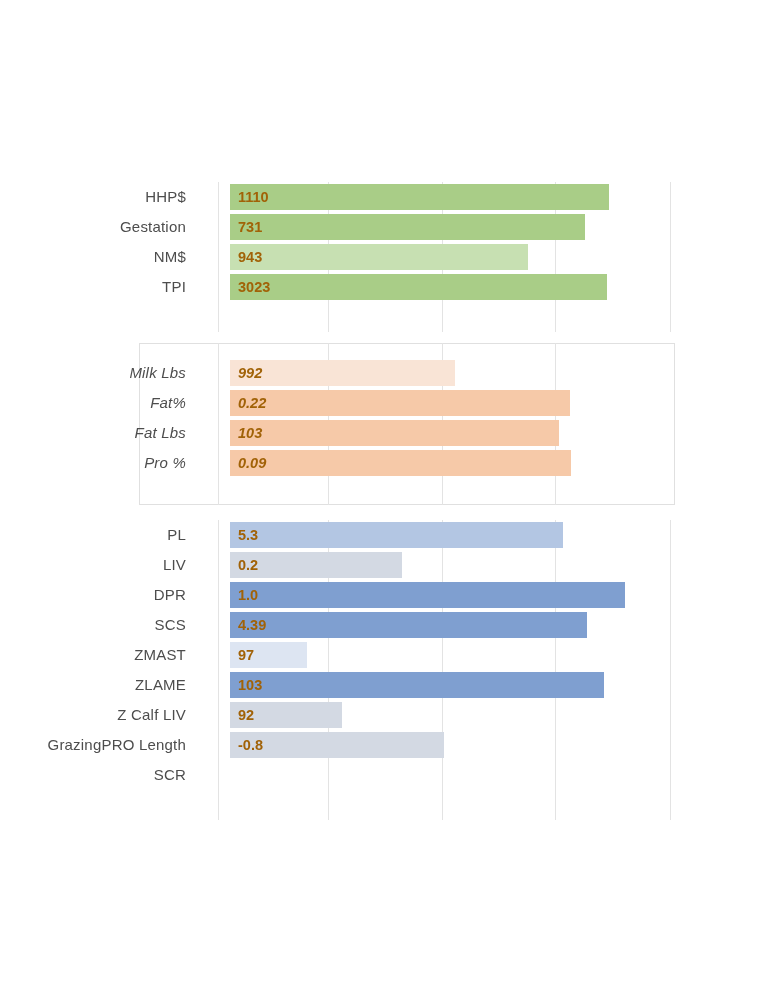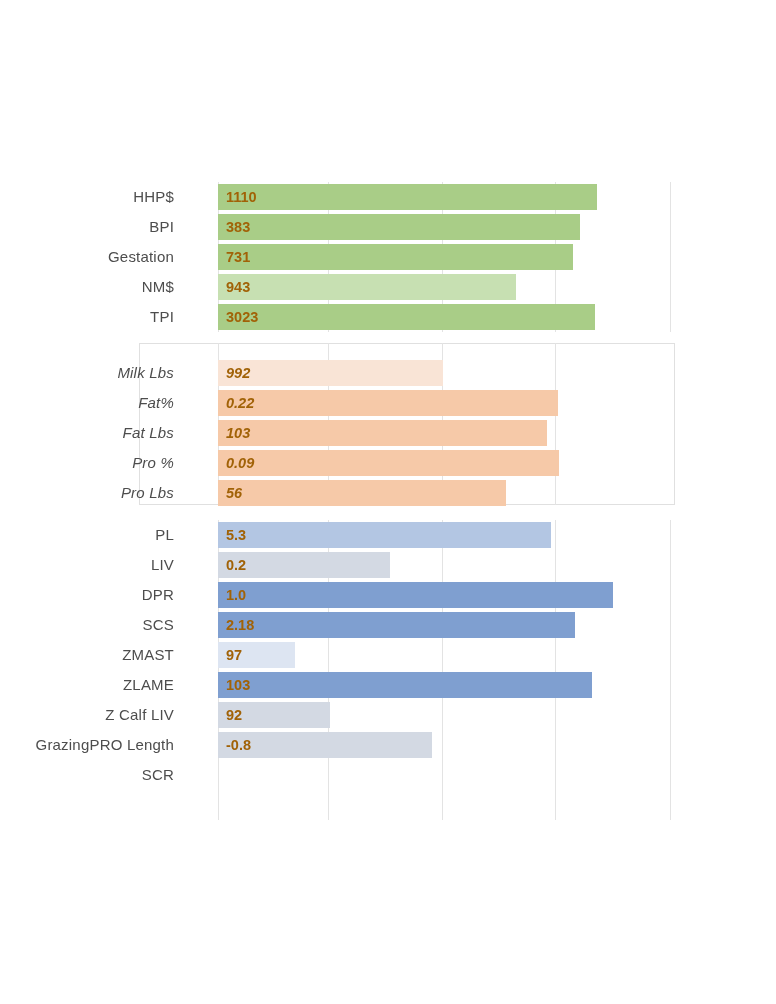--- a/index.html
+++ b/index.html
@@ -7,21 +7,21 @@
     width:776px;height:1004px;
     background:#ffffff;
     font-family:"Liberation Sans", sans-serif;
     overflow:hidden;
   }
   #stage{position:relative;width:776px;height:1004px;}
 
   .group{position:absolute;left:0;width:776px;}
 
   
-  .row{position:relative;height:30px;width:740px;}
+  .row{position:relative;height:30px;width:740px;margin-left:12px;}
   .row-label{
     position:absolute;right:566px;  
     top:0;height:30px;line-height:30px;
     text-align:right;white-space:nowrap;
     font-size:15px;color:#4d4d4d;letter-spacing:.2px;
   }
   .bar-track{position:absolute;left:218px;top:0;width:457px;height:30px;}
   .bar{
     position:absolute;left:0;top:2px;height:26px;
     border-radius:0;
@@ -65,27 +65,20 @@
     <div class="bars-layer">
 
       <div class="row">
         <div class="row-label">HHP$</div>
         <div class="bar-track">
           <div class="bar" style="width:379px;background:#a9cd87"></div>
         </div>
         <div class="bar-value">1110</div>
       </div>
 
-      <div class="row">
-        <div class="row-label">BPI</div>
-        <div class="bar-track">
-          <div class="bar" style="width:362px;background:#a9cd87"></div>
-        </div>
-        <div class="bar-value">383</div>
-      </div>
 
       <div class="row">
         <div class="row-label">Gestation</div>
         <div class="bar-track">
           <div class="bar" style="width:355px;background:#a9cd87"></div>
         </div>
         <div class="bar-value">731</div>
       </div>
 
       <div class="row">
@@ -142,27 +135,20 @@
       </div>
 
       <div class="row">
         <div class="row-label">Pro %</div>
         <div class="bar-track">
           <div class="bar" style="width:341px;background:#f6c9a8"></div>
         </div>
         <div class="bar-value">0.09</div>
       </div>
 
-      <div class="row">
-        <div class="row-label">Pro Lbs</div>
-        <div class="bar-track">
-          <div class="bar" style="width:288px;background:#f6c9a8"></div>
-        </div>
-        <div class="bar-value">56</div>
-      </div>
 
     </div>
   </div>
 
   <div class="group" id="group-blue">
     <div class="gridset">
       <div class="grid" style="left:218px"></div>
       <div class="grid" style="left:328px"></div>
       <div class="grid" style="left:442px"></div>
       <div class="grid" style="left:555px"></div>
@@ -192,21 +178,21 @@
           <div class="bar" style="width:395px;background:#7f9fd0"></div>
         </div>
         <div class="bar-value">1.0</div>
       </div>
 
       <div class="row">
         <div class="row-label">SCS</div>
         <div class="bar-track">
           <div class="bar" style="width:357px;background:#7f9fd0"></div>
         </div>
-        <div class="bar-value">2.18</div>
+        <div class="bar-value">4.39</div>
       </div>
 
       <div class="row">
         <div class="row-label">ZMAST</div>
         <div class="bar-track">
           <div class="bar" style="width:77px;background:#dde5f2"></div>
         </div>
         <div class="bar-value">97</div>
       </div>
 

